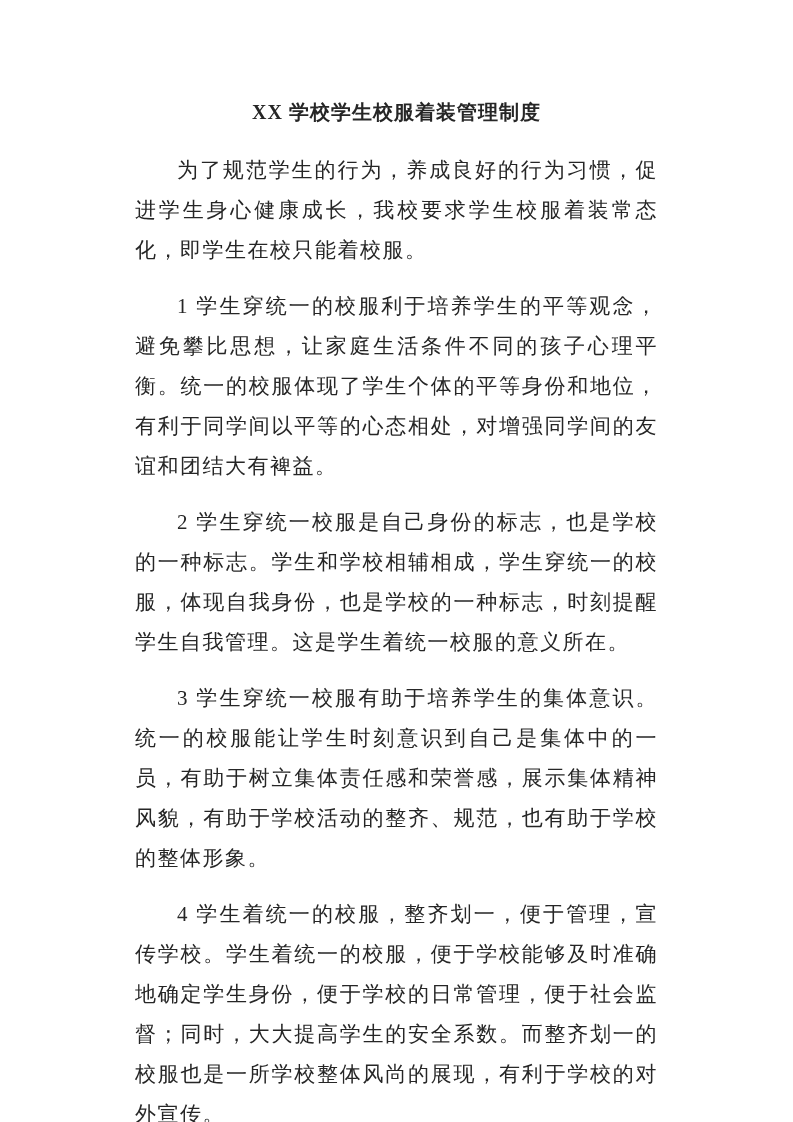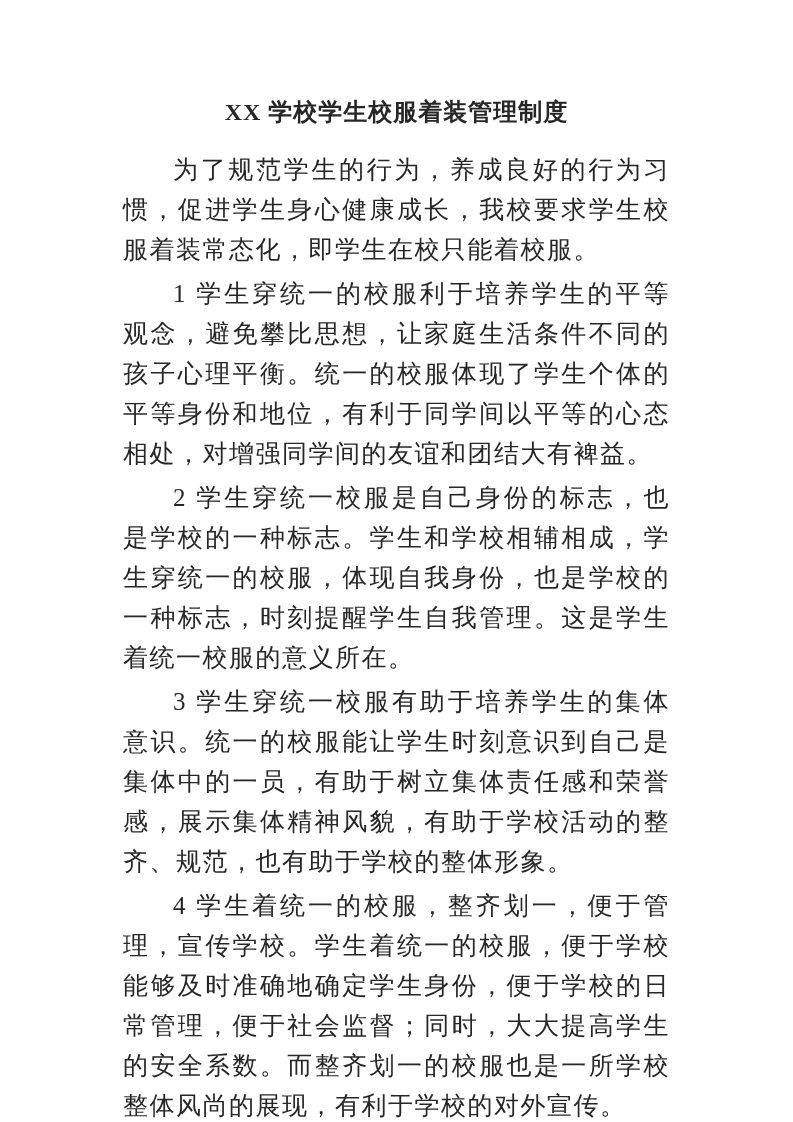--- a/index.html
+++ b/index.html
@@ -13,30 +13,30 @@
     height: 1122px;
     background: #ffffff;
     box-sizing: border-box;
     padding: 90px 119px 0 119px;
     overflow: hidden;
     font-family: "Liberation Serif", "DejaVu Serif", serif;
     color: #262626;
   }
   .doc-title {
     margin: 0 0 16px 0;
-    font-size: 24px;
+    font-size: 20px;
     font-weight: bold;
     line-height: 44px;
     text-align: center;
     letter-spacing: 1px;
     white-space: nowrap;
   }
   .doc-body p {
-    margin: 4px;
-    font-size: 25px;
+    margin: 16px;
+    font-size: 21px;
     line-height: 40px;
     text-align: justify;
     text-justify: inter-character;
     text-indent: 2em;
     letter-spacing: 1.5px;
     word-break: break-all;
   }
   .doc-body p.section-heading {
     font-weight: bold;
     letter-spacing: 2px;

